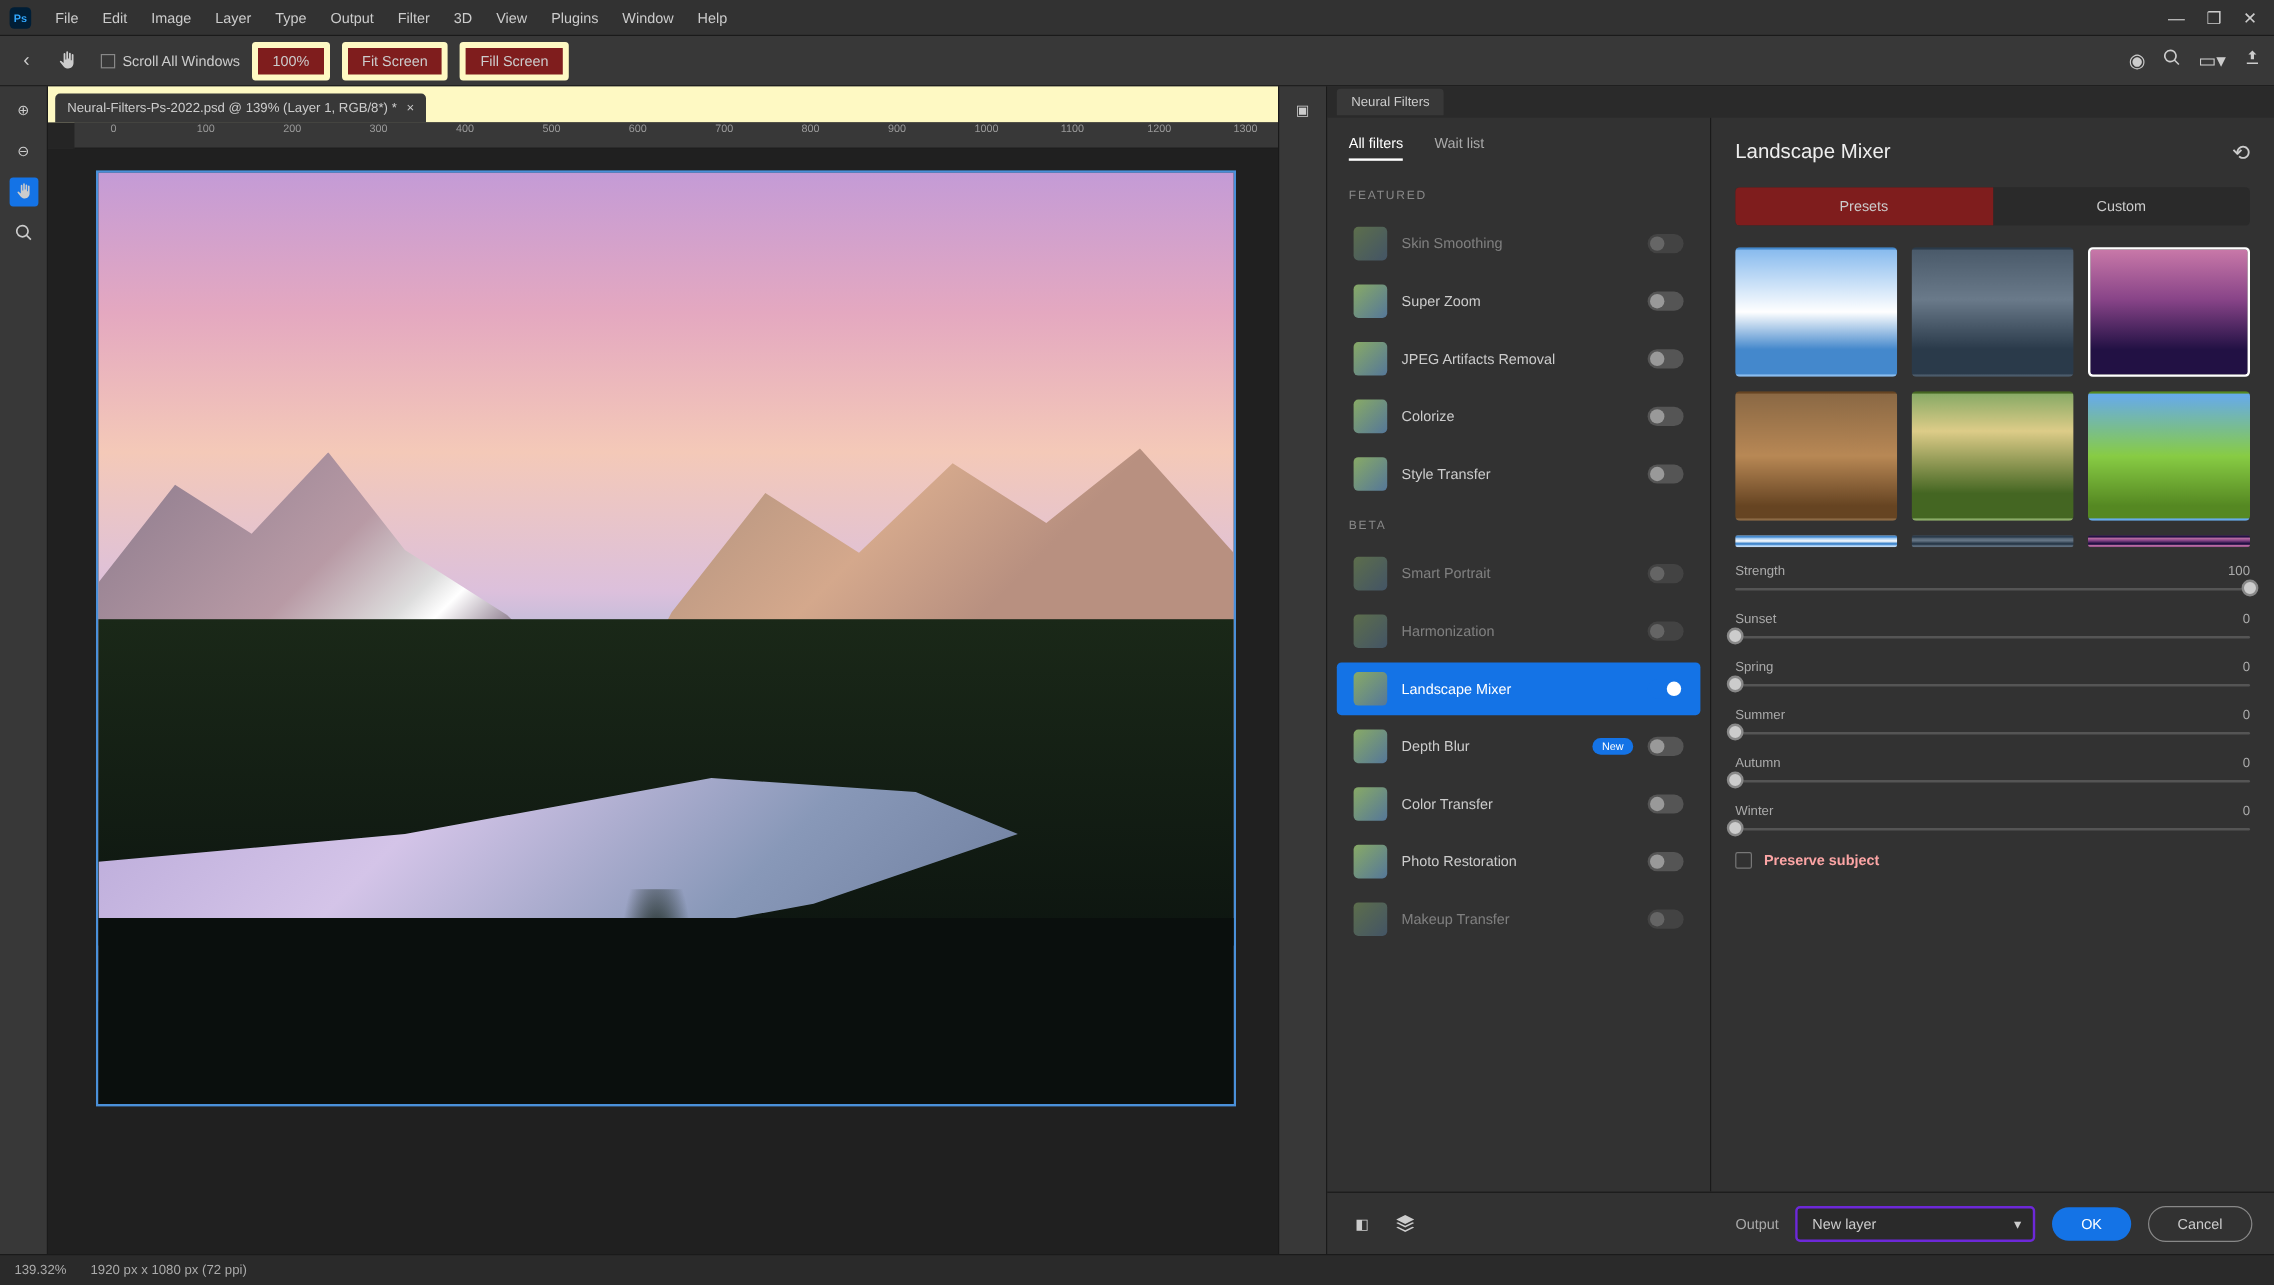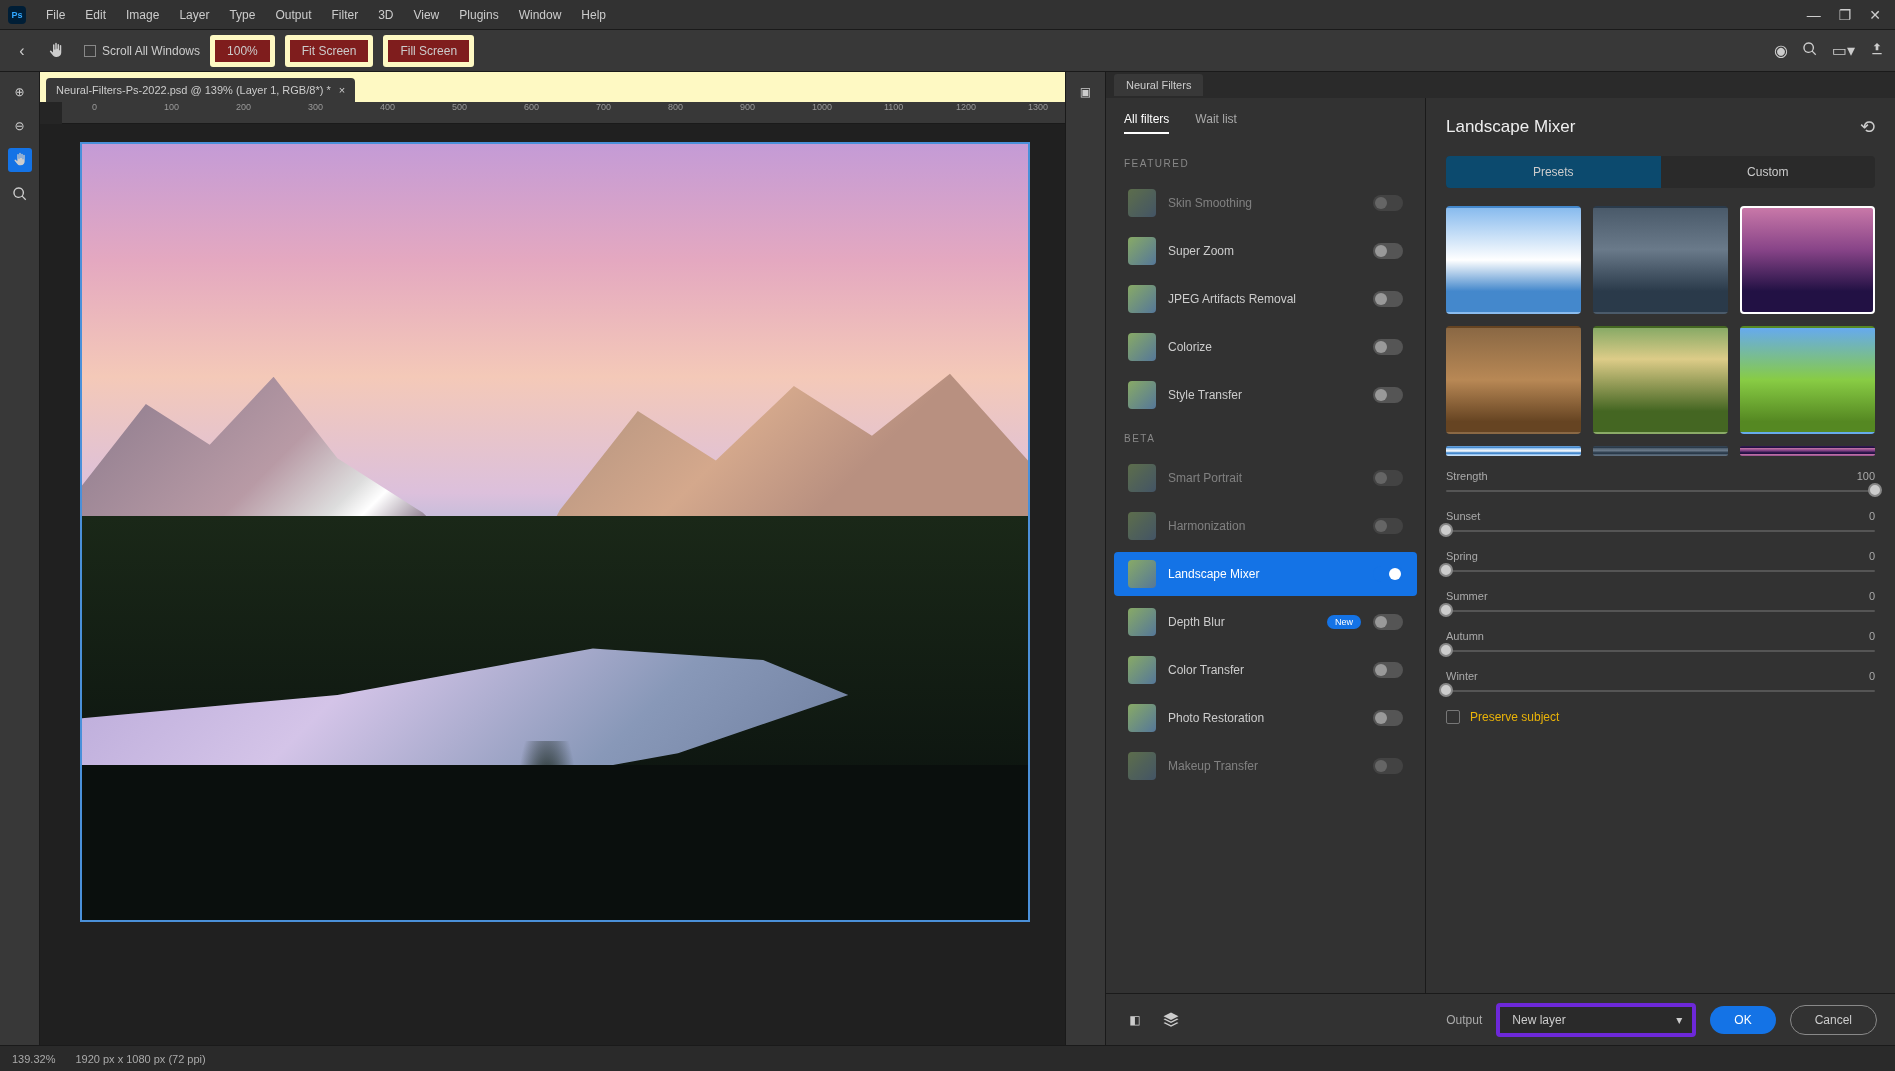--- a/index.html
+++ b/index.html
@@ -68,46 +68,46 @@
 .filter-item .toggle.on { background:#1473e6;}
 .filter-item .toggle.on::after { left:auto; right:2px; background:#fff;}
 
 .filter-detail { flex:1; padding:18px 20px; overflow-y:auto;}
 .detail-header { display:flex; justify-content:space-between; align-items:center; margin-bottom:18px;}
 .detail-header h2 { font-size:17px; font-weight:500; color:#eee;}
 .detail-header .reset { font-size:18px; cursor:pointer;}
 
 .preset-tabs { display:flex; background:#2a2a2a; border-radius:4px; overflow:hidden; margin-bottom:18px;}
 .preset-tabs .pt { flex:1; text-align:center; padding:9px; cursor:pointer;}
-.preset-tabs .pt.active { background:#0c4a6e;}
+.preset-tabs .pt.active { background:#7f1d1d;}
 
 .preset-grid { display:grid; grid-template-columns:repeat(3, 1fr); gap:12px; margin-bottom:14px;}
 .preset-thumb { aspect-ratio: 1.25; border-radius:4px; cursor:pointer; border:2px solid transparent;}
 .preset-thumb.selected { border-color:#fff;}
 .preset-thumb.more { aspect-ratio:auto; height:10px; border-radius:2px;}
 
 .pt1 { background:linear-gradient(180deg,#88bbee 0%, #fff 50%, #4488cc 80%);}
 .pt2 { background:linear-gradient(180deg,#4a5a6a 0%, #6a7a8a 40%, #2a3a4a 80%);}
 .pt3 { background:linear-gradient(180deg,#c878a8 0%, #884488 40%, #221144 80%);}
 .pt4 { background:linear-gradient(180deg,#8a6844 0%, #b88855 50%, #664422 90%);}
 .pt5 { background:linear-gradient(180deg,#88aa66 0%, #ddcc88 30%, #446622 80%);}
 .pt6 { background:linear-gradient(180deg,#66aaee 0%, #88cc44 50%, #558822 90%);}
 
 .slider-group { margin-bottom:18px;}
 .slider-label { display:flex; justify-content:space-between; font-size:11px; margin-bottom:8px; color:#aaa;}
 .slider-track { height:2px; background:#555; position:relative; border-radius:1px;}
 .slider-thumb { position:absolute; width:14px; height:14px; border-radius:50%; background:#ccc; border:2px solid #888; top:-7px; transform:translateX(-50%);}
 
-.checkbox-row { display:flex; align-items:center; gap:10px; color:#eab308;}
+.checkbox-row { display:flex; align-items:center; gap:10px; color:#fca5a5;font-weight:bold;}
 .checkbox-row .cb { width:14px; height:14px; border:1px solid #777; border-radius:2px;}
 
 .nf-footer { height:52px; border-top:1px solid #1a1a1a; display:flex; align-items:center; padding:0 18px; gap:14px;}
 .nf-footer .ficon { width:22px; height:22px; cursor:pointer; display:flex;align-items:center;justify-content:center;}
 .nf-footer .output-label { margin-left:auto; color:#aaa;}
-.nf-footer .output-select { background:#2a2a2a; border:4px solid #6d28d9; padding:6px 30px 6px 12px; border-radius:4px; min-width:200px; position:relative;}
+.nf-footer .output-select { background:#2a2a2a; border:2px solid #6d28d9; padding:6px 30px 6px 12px; border-radius:4px; min-width:200px; position:relative;}
 .nf-footer .output-select::after { content:'▾'; position:absolute; right:10px; top:6px;}
 .nf-footer .btn { padding:7px 24px; border-radius:16px; cursor:pointer; font-weight:500;}
 .nf-footer .btn.primary { background:#1473e6; color:#fff;}
 .nf-footer .btn.secondary { border:1px solid #888;}
 
 .status-bar { height:26px; background:#2a2a2a; border-top:1px solid #1a1a1a; display:flex; align-items:center; padding:0 12px; font-size:11px; color:#aaa; gap:20px;}
 
 svg { fill:currentColor; }
 </style>
 </head>

